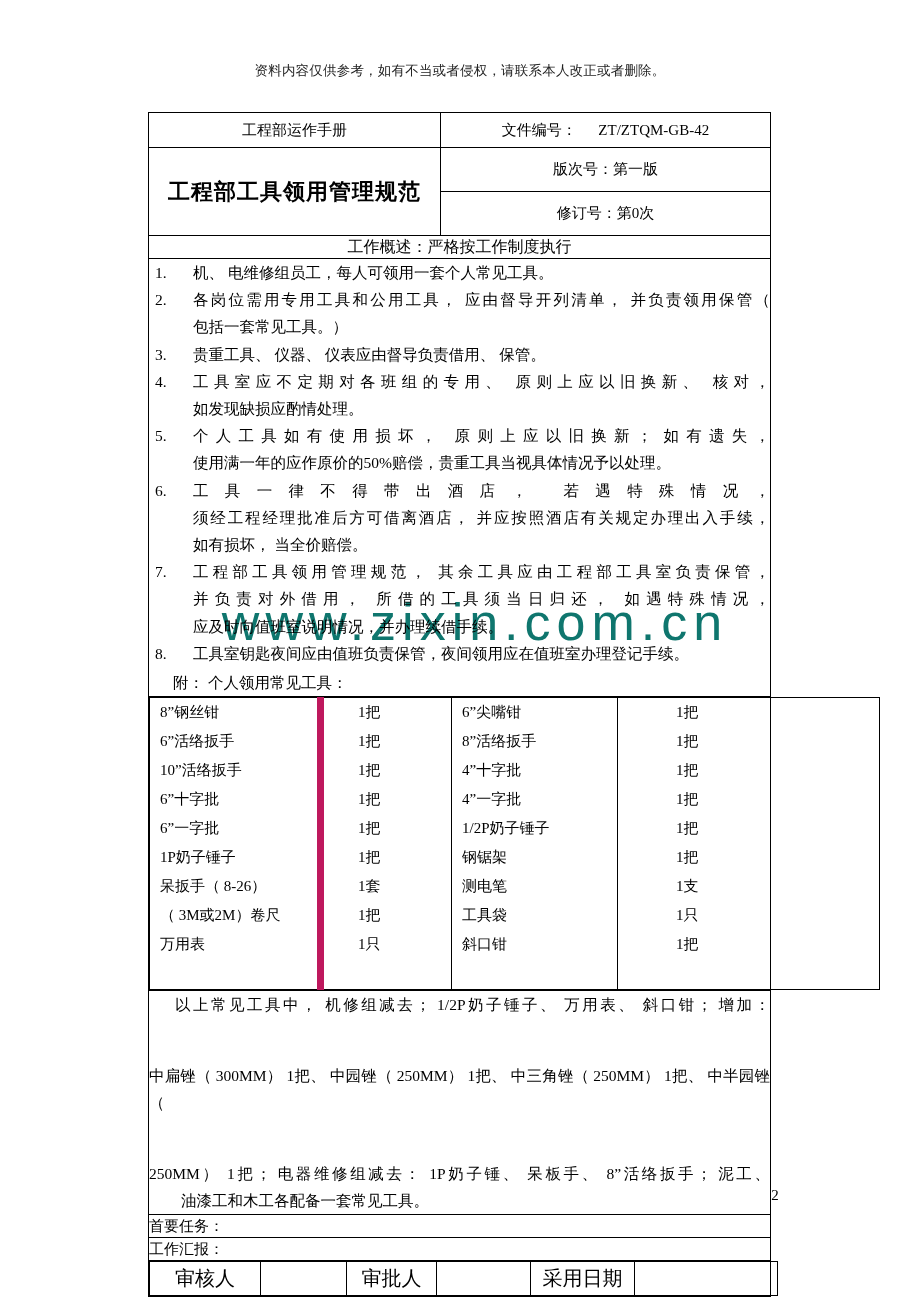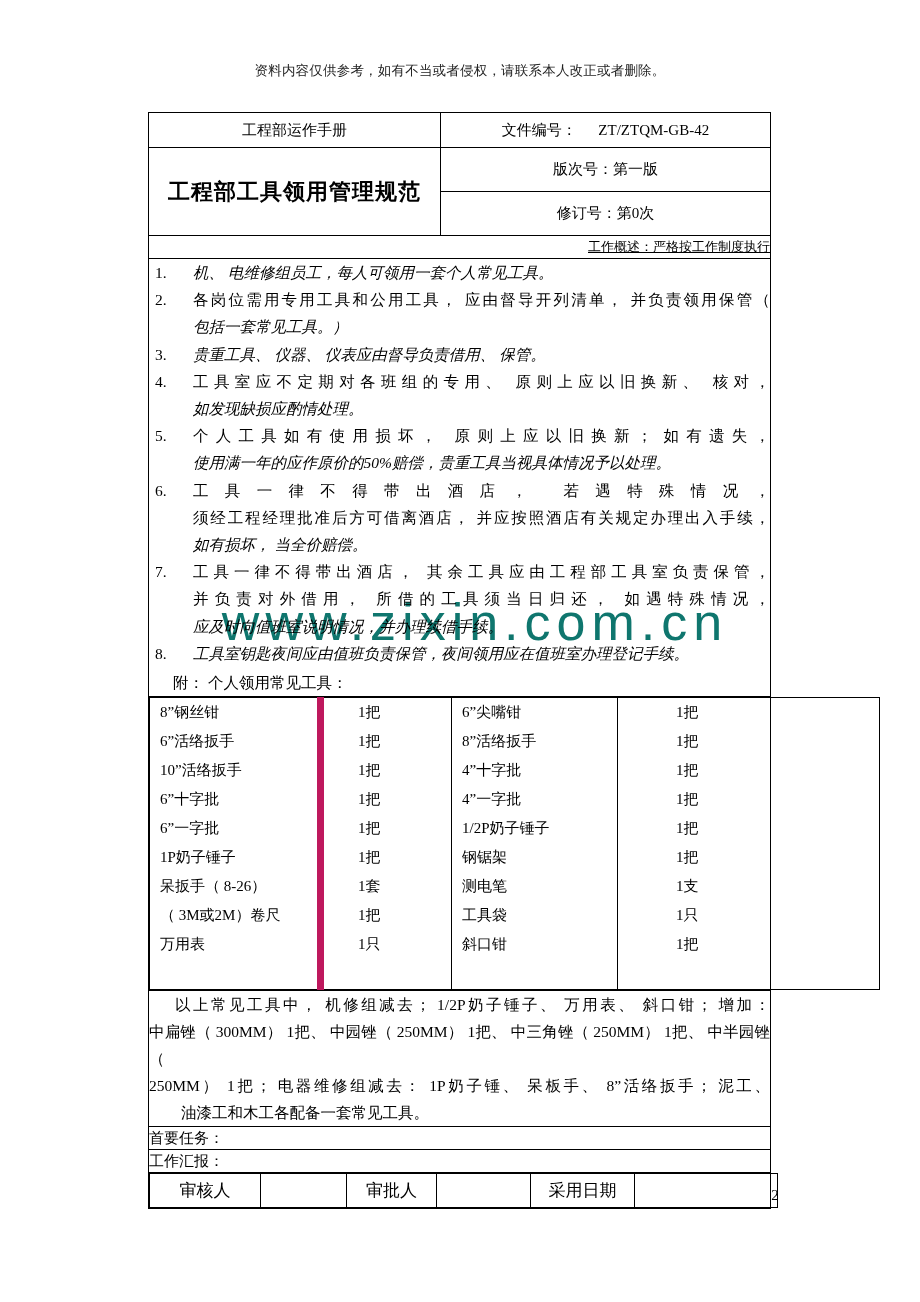--- a/index.html
+++ b/index.html
@@ -86,25 +86,24 @@
     letter-spacing: 1px;
     height: 86px;
   }
   .ver-cell {
     text-align: center;
     font-size: 15px;
     height: 43px;
   }
 
   .overview-cell {
-    font-size: 13px;
+    font-size: 16px;
     padding: 5px 0 5px 8px;
-    text-align: right;
+    text-align: center;
     height: 22px;
-    text-decoration: underline;
   }
 
   
   .body-cell {
     padding: 6px 6px 4px 6px;
     vertical-align: top;
   }
   ol.rules {
     margin: 0;
     padding: 0 0 0 0;
@@ -131,21 +130,21 @@
     display: block;
     text-align: justify;
   }
   
   .spread {
     display: block;
     text-align: justify;
     text-align-last: justify;
     white-space: normal;
   }
-  .plain { display: block; font-style: italic; }
+  .plain { display: block; }
 
   .attach {
     font-size: 15.5px;
     line-height: 27px;
     padding-left: 24px;
     margin-top: 2px;
   }
 
   
   .tools-wrap {
@@ -183,41 +182,42 @@
   .note-first {
     display: block;
     text-align: justify;
     text-align-last: justify;
     padding-left: 26px;
   }
   .note-mid {
     display: block;
     text-align: justify;
     text-align-last: justify;
+    margin-top: 44px;
   }
   .note-last { display: block; margin-left: 32px; }
 
   .task-cell {
     font-size: 15px;
     padding: 5px 0 5px 8px;
     height: 22px;
     text-align: left;
   }
 
   
   .signoff-cell { padding: 0; }
   table.signoff {
     border-collapse: collapse;
     table-layout: fixed;
     width: 100%;
   }
   table.signoff td {
     border: 1px solid #000;
     height: 33px;
-    font-size: 17px;
+    font-size: 20px;
     text-align: center;
     vertical-align: middle;
   }
   .so-lbl { width: 110px; }
   .so-val { width: 85px; }
   .so-lbl2 { width: 89px; }
   .so-val2 { width: 93px; }
   .so-lbl3 { width: 103px; }
   .so-val3 { width: 142px; }
 
@@ -308,21 +308,21 @@
                 <span class="num">6.</span>
                 <span class="txt">
                   <span class="spread">工具一律不得带出酒店，                        若遇特殊情况，</span>
                   <span class="spread">须经工程经理批准后方可借离酒店， 并应按照酒店有关规定办理出入手续，</span>
                   <span class="plain">如有损坏， 当全价赔偿。</span>
                 </span>
               </li>
               <li>
                 <span class="num">7.</span>
                 <span class="txt">
-                  <span class="spread">工具一律不得带出酒店，            其余工具应由工程部工具室负责保管，</span>
+                  <span class="spread">工程部工具领用管理规范，            其余工具应由工程部工具室负责保管，</span>
                   <span class="spread">并负责对外借用，        所借的工具须当日归还，        如遇特殊情况，</span>
                   <span class="plain">应及时向值班室说明情况，并办理续借手续。</span>
                 </span>
               </li>
               <li>
                 <span class="num">8.</span>
                 <span class="txt">
                   <span class="plain">工具室钥匙夜间应由值班负责保管，夜间领用应在值班室办理登记手续。</span>
                 </span>
               </li>

